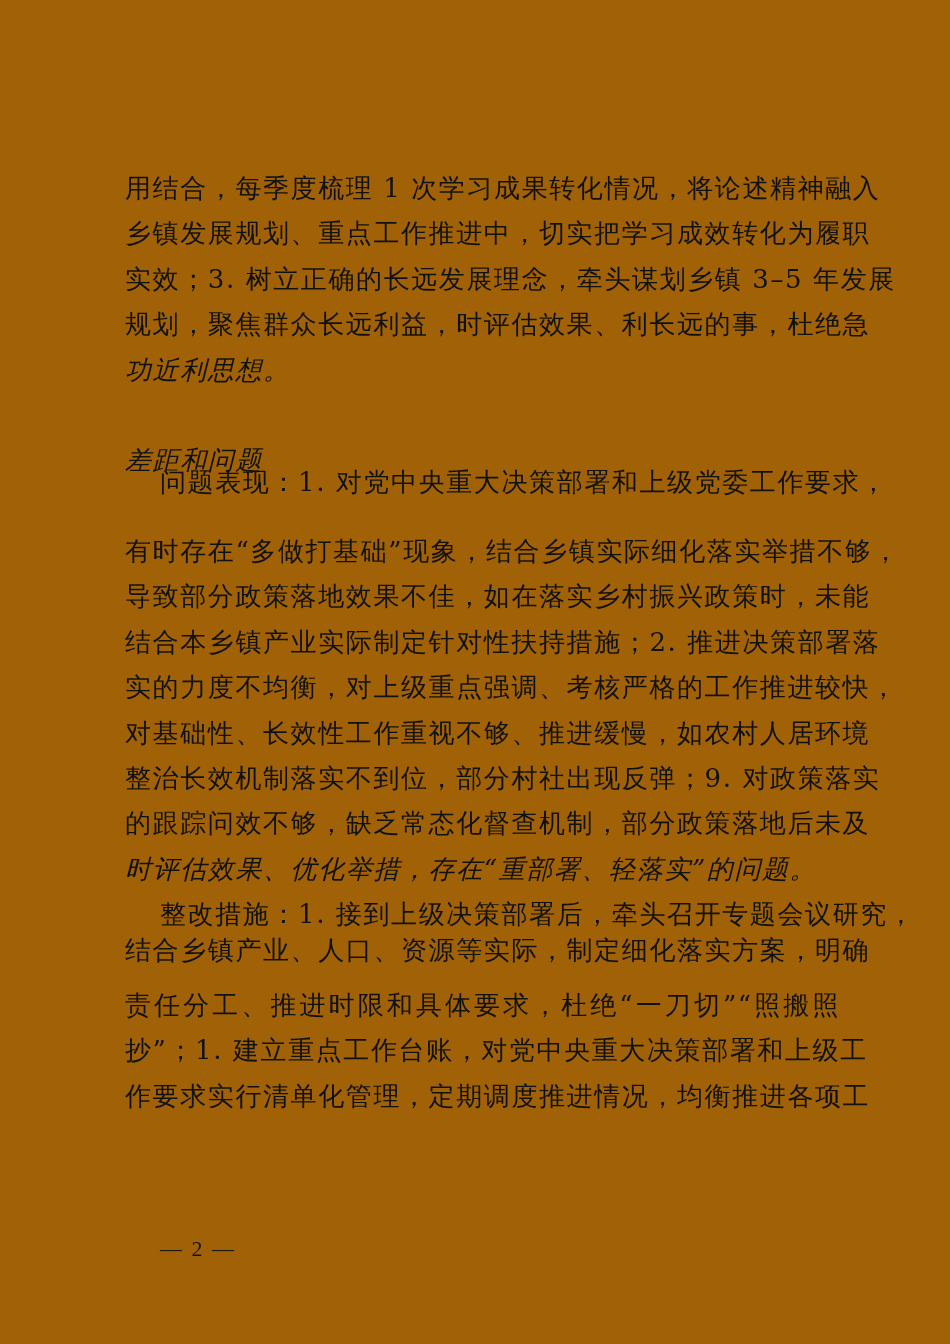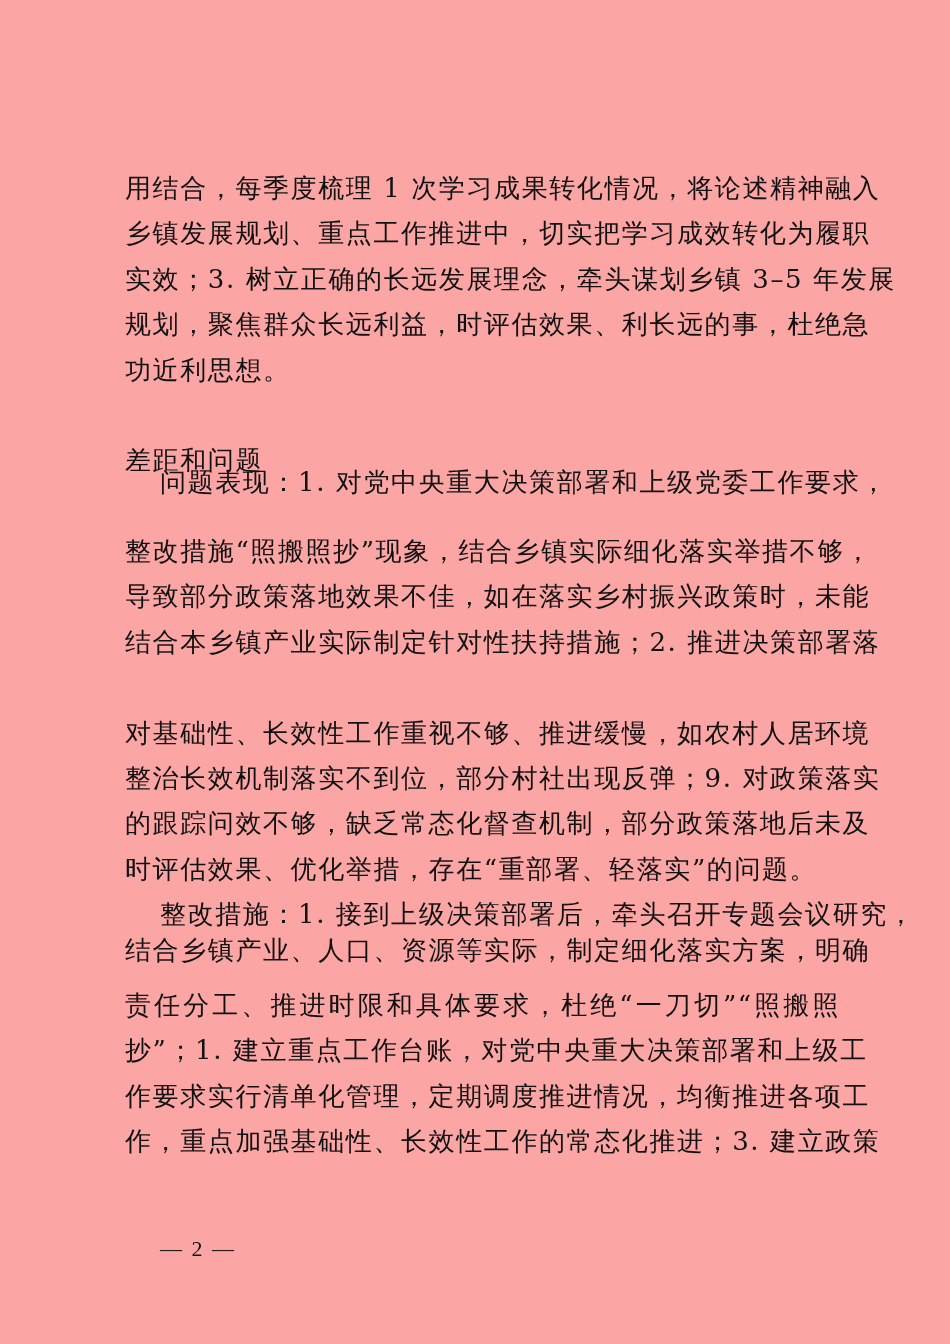--- a/index.html
+++ b/index.html
@@ -13,36 +13,37 @@
       position: relative;
       overflow: hidden;
       font-family: "DejaVu Serif", "Liberation Serif", serif;
       color: #111111;
     }
     .page {
       position: absolute;
       left: 0; top: 0;
       width: 950px;
       height: 1344px;
-      background: #fca5a5;
+      background: #a16207;
     }
     .line {
       position: absolute;
       left: 125px;
       width: 715px;
       height: 45px;
       font-size: 26px;
       line-height: 45px;
       white-space: nowrap;
       letter-spacing: 1.6px;
       text-align: justify;
       text-align-last: justify;
     }
     .line.last {
       text-align-last: left;
+      font-style: italic;
     }
     .line.indent {
       left: 160px;
       width: 680px;
     }
     .page-number {
       position: absolute;
       left: 160px;
       top: 1234px;
       font-size: 22px;
@@ -58,29 +59,29 @@
 <div class="page">
   <div class="line" style="top:166px">用结合，每季度梳理 1 次学习成果转化情况，将论述精神融入</div>
   <div class="line" style="top:211px">乡镇发展规划、重点工作推进中，切实把学习成效转化为履职</div>
   <div class="line" style="top:257px">实效；3. 树立正确的长远发展理念，牵头谋划乡镇 3–5 年发展</div>
   <div class="line" style="top:302px">规划，聚焦群众长远利益，时评估效果、利长远的事，杜绝急</div>
   <div class="line last" style="top:348px">功近利思想。</div>
 
   <div class="line last" style="top:438px">差距和问题</div>
 
   <div class="line indent" style="top:460px">问题表现：1. 对党中央重大决策部署和上级党委工作要求，</div>
-  <div class="line" style="top:529px">整改措施“照搬照抄”现象，结合乡镇实际细化落实举措不够，</div>
+  <div class="line" style="top:529px">有时存在“多做打基础”现象，结合乡镇实际细化落实举措不够，</div>
   <div class="line" style="top:574px">导致部分政策落地效果不佳，如在落实乡村振兴政策时，未能</div>
   <div class="line" style="top:620px">结合本乡镇产业实际制定针对性扶持措施；2. 推进决策部署落</div>
+  <div class="line" style="top:665px">实的力度不均衡，对上级重点强调、考核严格的工作推进较快，</div>
   <div class="line" style="top:711px">对基础性、长效性工作重视不够、推进缓慢，如农村人居环境</div>
   <div class="line" style="top:756px">整治长效机制落实不到位，部分村社出现反弹；9. 对政策落实</div>
   <div class="line" style="top:801px">的跟踪问效不够，缺乏常态化督查机制，部分政策落地后未及</div>
   <div class="line last" style="top:847px">时评估效果、优化举措，存在“重部署、轻落实”的问题。</div>
 
   <div class="line indent" style="top:892px">整改措施：1. 接到上级决策部署后，牵头召开专题会议研究，</div>
   <div class="line" style="top:928px">结合乡镇产业、人口、资源等实际，制定细化落实方案，明确</div>
   <div class="line" style="top:983px">责任分工、推进时限和具体要求，杜绝“一刀切”“照搬照</div>
   <div class="line" style="top:1028px">抄”；1. 建立重点工作台账，对党中央重大决策部署和上级工</div>
   <div class="line" style="top:1074px">作要求实行清单化管理，定期调度推进情况，均衡推进各项工</div>
-  <div class="line" style="top:1119px">作，重点加强基础性、长效性工作的常态化推进；3. 建立政策</div>
 
   <div class="page-number">— 2 —</div>
 </div>
 
 </body></html>

